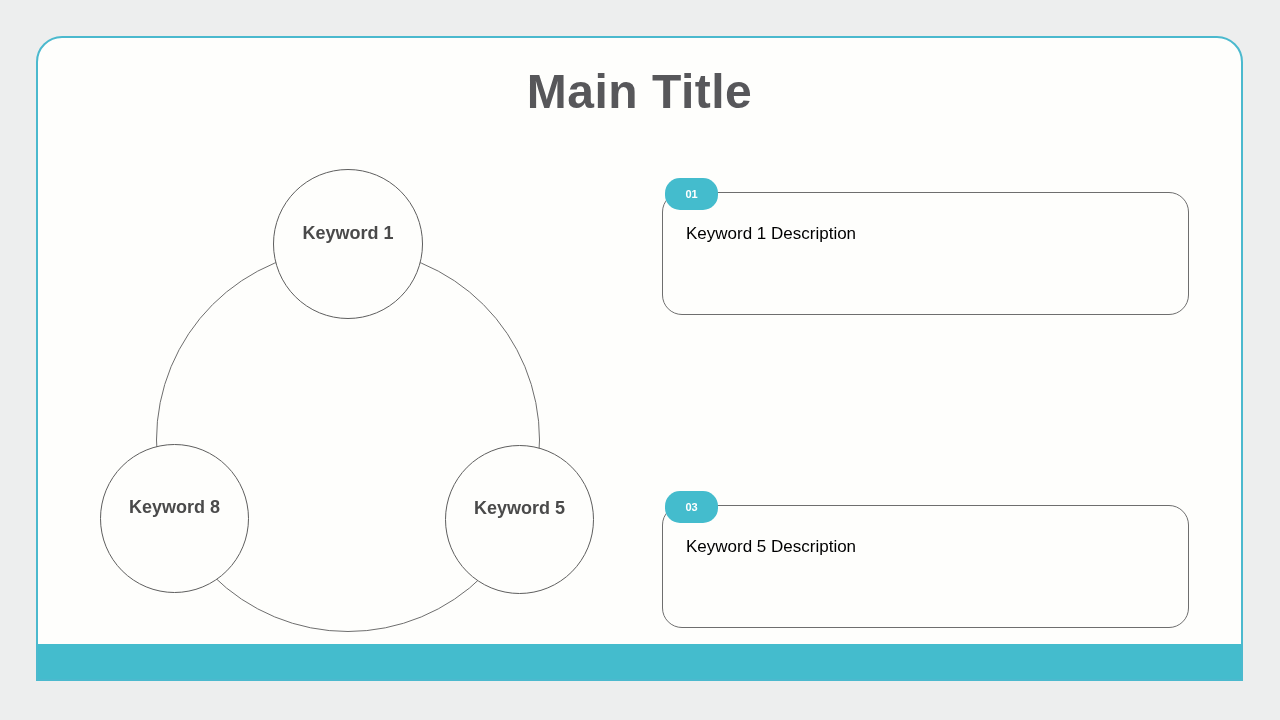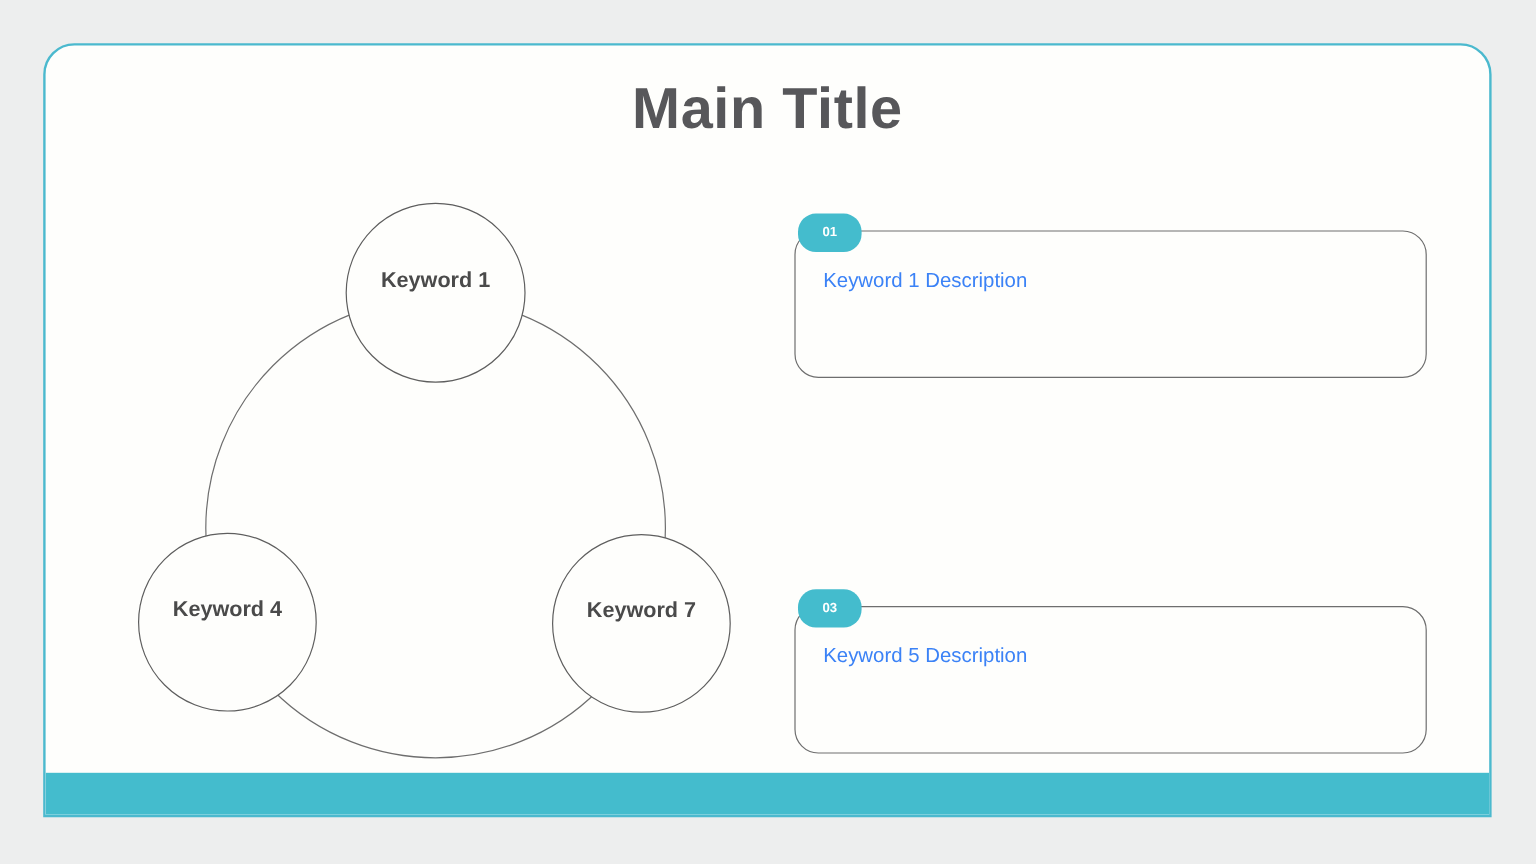--- a/index.html
+++ b/index.html
@@ -31,21 +31,21 @@
     text-align: center;
     font-size: 48px;
     font-weight: bold;
     letter-spacing: 0.5px;
     color: #57575A;
     margin: 0;
   }
   
   .diagram {
     position: absolute;
-    left: 16px;
+    left: 1px;
     top: 0;
     width: 620px;
     height: 645px;
   }
   .ring {
     position: absolute;
     left: 117px;
     top: 210px;
     width: 384px;
     height: 384px;
@@ -123,21 +123,21 @@
     border-radius: 20px;
     box-sizing: border-box;
     background: #FEFEFC;
     z-index: 1;
   }
   .item .desc-text {
     position: absolute;
     left: 23px;
     top: 31px;
     font-size: 17px;
-    color: #3b82f6;
+    color: #000000;
   }
   
   .footer-bar {
     position: absolute;
     left: 0;
     right: 0;
     bottom: 0;
     height: 35px;
     background: #44BCCD;
   }
@@ -150,25 +150,25 @@
   <h1 class="slide-title">Main Title</h1>
 
   <div class="diagram">
     <div class="ring"></div>
 
     <div class="circle satellite k1">
       <span class="circle-label">Keyword 1</span>
     </div>
 
     <div class="circle satellite k2">
-      <span class="circle-label">Keyword 4</span>
+      <span class="circle-label">Keyword 8</span>
     </div>
 
     <div class="circle satellite k3">
-      <span class="circle-label">Keyword 7</span>
+      <span class="circle-label">Keyword 5</span>
     </div>
 
   </div>
 
   <div class="item i1">
     <div class="badge">01</div>
     <div class="desc-box">
       <span class="desc-text">Keyword 1 Description</span>
     </div>
   </div>

